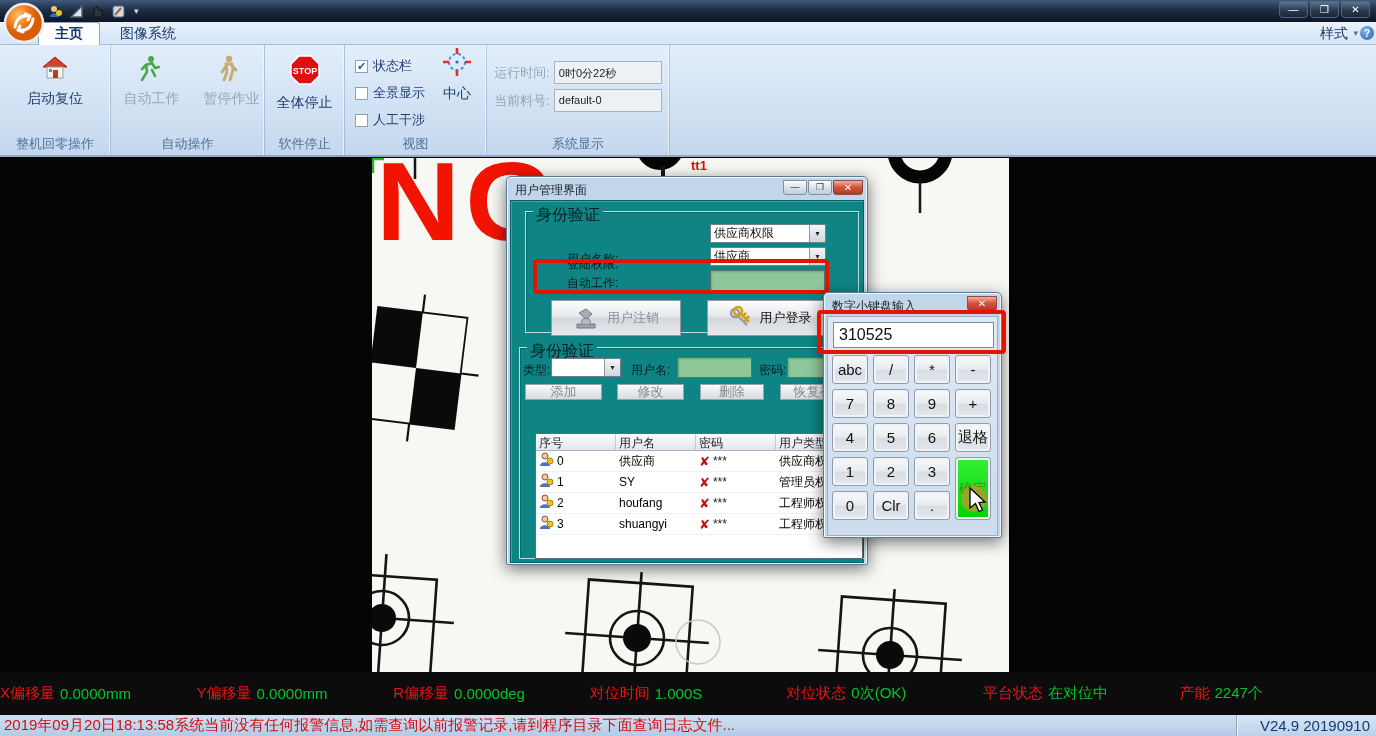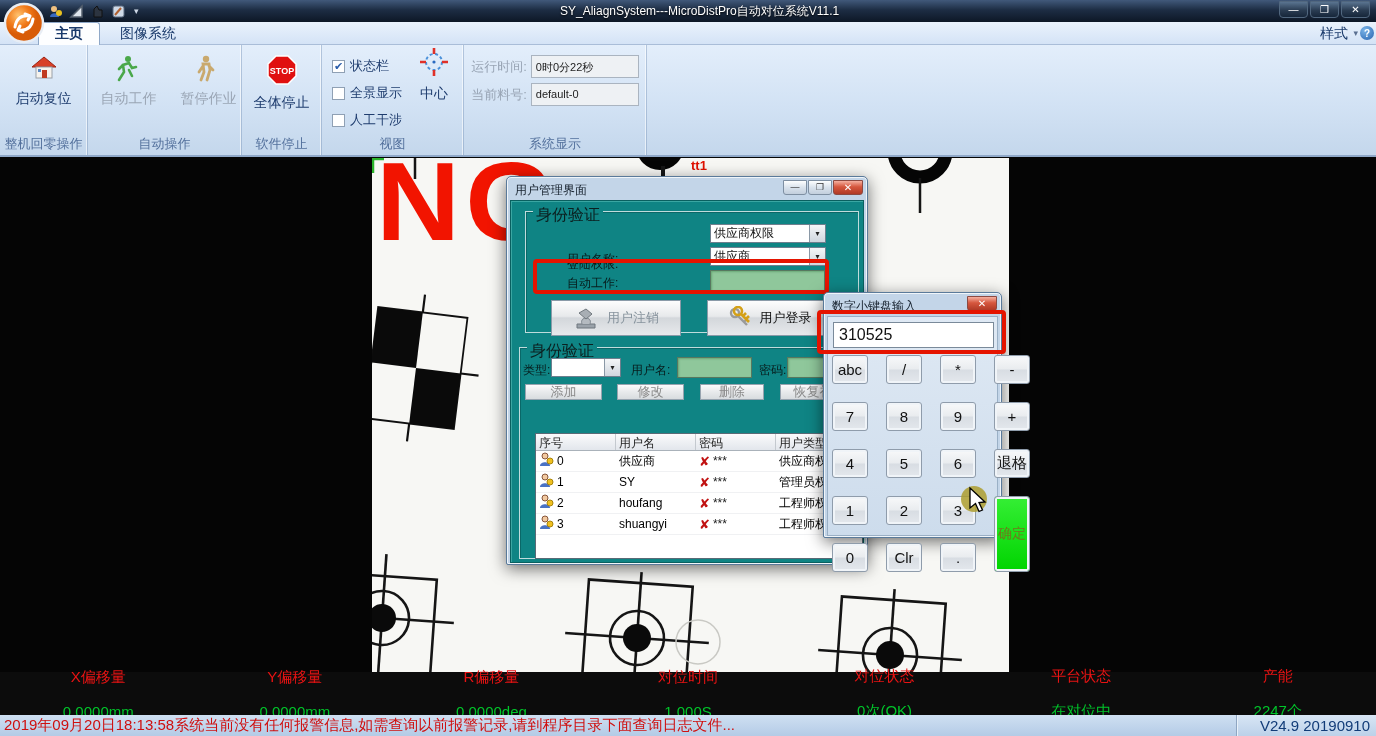--- a/index.html
+++ b/index.html
@@ -46,38 +46,38 @@
   .bigbtn{display:flex;flex-direction:column;align-items:center;gap:4px;padding:2px 6px;border-radius:3px;}
   .bigbtn .blabel{font-size:14px;color:#1e3c6e;white-space:nowrap;}
   .bigbtn.disabled .blabel{color:#9aa5b4;margin-left:8px;}
   .vsep{width:1px;background:rgba(130,155,190,.5);margin:6px 2px 22px 2px;}
   .checkcol{display:flex;flex-direction:column;gap:9px;padding:12px 6px 0 10px;}
   .checkrow{display:flex;align-items:center;gap:5px;font-size:13px;color:#1e3c6e;white-space:nowrap;}
   .cb{width:13px;height:13px;background:#fff;border:1px solid #8fa0b4;display:inline-flex;
     align-items:center;justify-content:center;font-size:11px;color:#2b5daa;flex:0 0 auto;}
   .cb .mk{visibility:hidden;line-height:1;}
   .cb.checked .mk{visibility:visible;}
-  .sysfields{display:flex;flex-direction:column;gap:5px;padding-top:10px;}
+  .sysfields{display:flex;flex-direction:column;gap:5px;padding-top:16px;}
   .sysrow{display:flex;align-items:center;gap:4px;}
   .syslabel{font-size:13px;color:#98a4b4;white-space:nowrap;}
   .sysfield{width:108px;height:23px;background:#eef1f4;border:1px solid #aab4c0;
     font-size:11px;color:#222;padding:4px 4px 0 4px;}
 
   
   .stage{position:absolute;left:0;top:157px;width:1376px;height:515px;background:#050505;}
   .cam{position:absolute;left:372px;top:1px;width:637px;height:514px;background:#f7f7f4;}
   .cam svg{position:absolute;left:0;top:0;}
   .ng-label{position:absolute;left:4px;top:-12px;font-size:112px;font-weight:bold;
     color:#f21400;letter-spacing:5px;line-height:1;transform:scaleX(1.04);transform-origin:left;}
   .tt-label{position:absolute;left:319px;top:0px;font-size:13px;font-weight:bold;color:#e01000;}
 
   
   .statusbar{position:absolute;left:0;top:672px;width:1376px;height:43px;background:#0c0c0c;
     display:flex;}
-  .stat{flex:1;display:flex;flex-direction:column;align-items:center;justify-content:center;gap:16px;}
+  .stat{flex:1;display:flex;flex-direction:row;align-items:center;justify-content:flex-start;gap:5px;}
   .stat .slabel{font-size:15px;color:#e81313;}
   .stat .svalue{font-size:15px;color:#00c52a;}
 
   
   .logbar{position:absolute;left:0;top:715px;width:1376px;height:21px;
     background:linear-gradient(180deg,#cfe0f2,#b4cbe6);display:flex;align-items:center;}
   .logmsg{flex:1;font-size:15px;color:#cf1010;padding-left:4px;white-space:nowrap;overflow:hidden;}
   .logver{width:140px;height:21px;border-left:1px solid #8fa6c2;box-shadow:inset 1px 0 0 #e8f1fa;
     font-size:15px;color:#123c78;display:flex;align-items:center;justify-content:flex-end;padding-right:6px;
     background:linear-gradient(180deg,#d8e6f5,#bcd1e9);}
@@ -127,21 +127,21 @@
   .redx{color:#c11212;font-weight:bold;font-size:13px;line-height:1;}
   .mask{color:#222;}
 
   
   .kdlg{left:823px;top:292px;width:179px;height:246px;z-index:30;}
   .kclient{position:relative;width:100%;height:220px;background:linear-gradient(180deg,#dfe9f4,#cddcec);
     border:1px solid #9ab0c6;}
   .kinput{position:absolute;left:5px;top:5px;width:161px;height:26px;background:#fff;
     border:1px solid #7a8a9a;font-size:16px;color:#111;padding:0 5px;}
   .kgrid{position:absolute;left:4px;top:38px;width:163px;display:grid;
-    grid-template-columns:repeat(4,36px);grid-auto-rows:29px;gap:18px;}
+    grid-template-columns:repeat(4,36px);grid-auto-rows:29px;gap:5px;}
   .kbtn{background:linear-gradient(180deg,#f8f9fa,#e9ecef 48%,#d8dde3 52%,#e4e8ed);
     border:1px solid #8f9cab;border-radius:3px;box-shadow:inset 0 0 0 2px #f0f4f8;
     font-size:15px;color:#111;display:flex;align-items:center;justify-content:center;}
   .kbtn.ok{grid-column:4;grid-row:4 / span 2;background:linear-gradient(180deg,#35ef35,#00d400);
     color:#6e7a1c;font-size:14px;position:relative;}
 
   
   .annot{position:absolute;border:4px solid #e51400;border-radius:4px;pointer-events:none;}
   .annot1{left:533px;top:259px;width:296px;height:35px;z-index:25;}
   .annot2{left:817px;top:310px;width:189px;height:44px;z-index:40;}
@@ -174,21 +174,20 @@
           </svg>
       </span>
       <span class="qicon">
         <svg width="15" height="15">
             <rect x="2" y="2" width="11" height="11" rx="2" fill="#cfd9e6" stroke="#5a6a80"></rect>
             <path d="M4 11 L10 4" stroke="#b06030" stroke-width="2"></path>
           </svg>
       </span>
       <span class="qcaret">▾</span>
     </div>
-    <div class="win-title">SY_AliagnSystem---MicroDistPro自动对位系统V11.1</div>
     <div class="win-controls">
       <div class="win-btn">—</div>
       <div class="win-btn">❐</div>
       <div class="win-btn">✕</div>
     </div>
   </div>
 
   <div class="tabrow">
     <div class="logo">
       <svg width="42" height="42" viewBox="0 0 42 42">
@@ -205,21 +204,21 @@
     </div>
     <div class="tab active">主页</div>
     <div class="tab plain">图像系统</div>
     <div class="style-menu">样式</div>
     <div class="style-caret">▾</div>
     <div class="help-icon">?</div>
   </div>
 
   <div class="ribbon">
 
-    <div class="rgroup" style="width:88px">
+    <div class="rgroup" style="width:111px">
       <div class="gcontent">
         <div class="bigbtn">
           <span>
             <svg width="30" height="28" viewBox="0 0 30 28">
               <path d="M3 13 L15 3 L27 13 Z" fill="#d84028" stroke="#9c2414"></path>
               <rect x="7" y="13" width="16" height="11" fill="#f6f3ee" stroke="#9aa0a8"></rect>
               <rect x="13" y="16" width="5" height="8" fill="#c03a20"></rect>
               <rect x="9" y="15" width="3" height="3" fill="#5a8ac8"></rect>
             </svg></span>
           <span class="blabel">启动复位</span>

